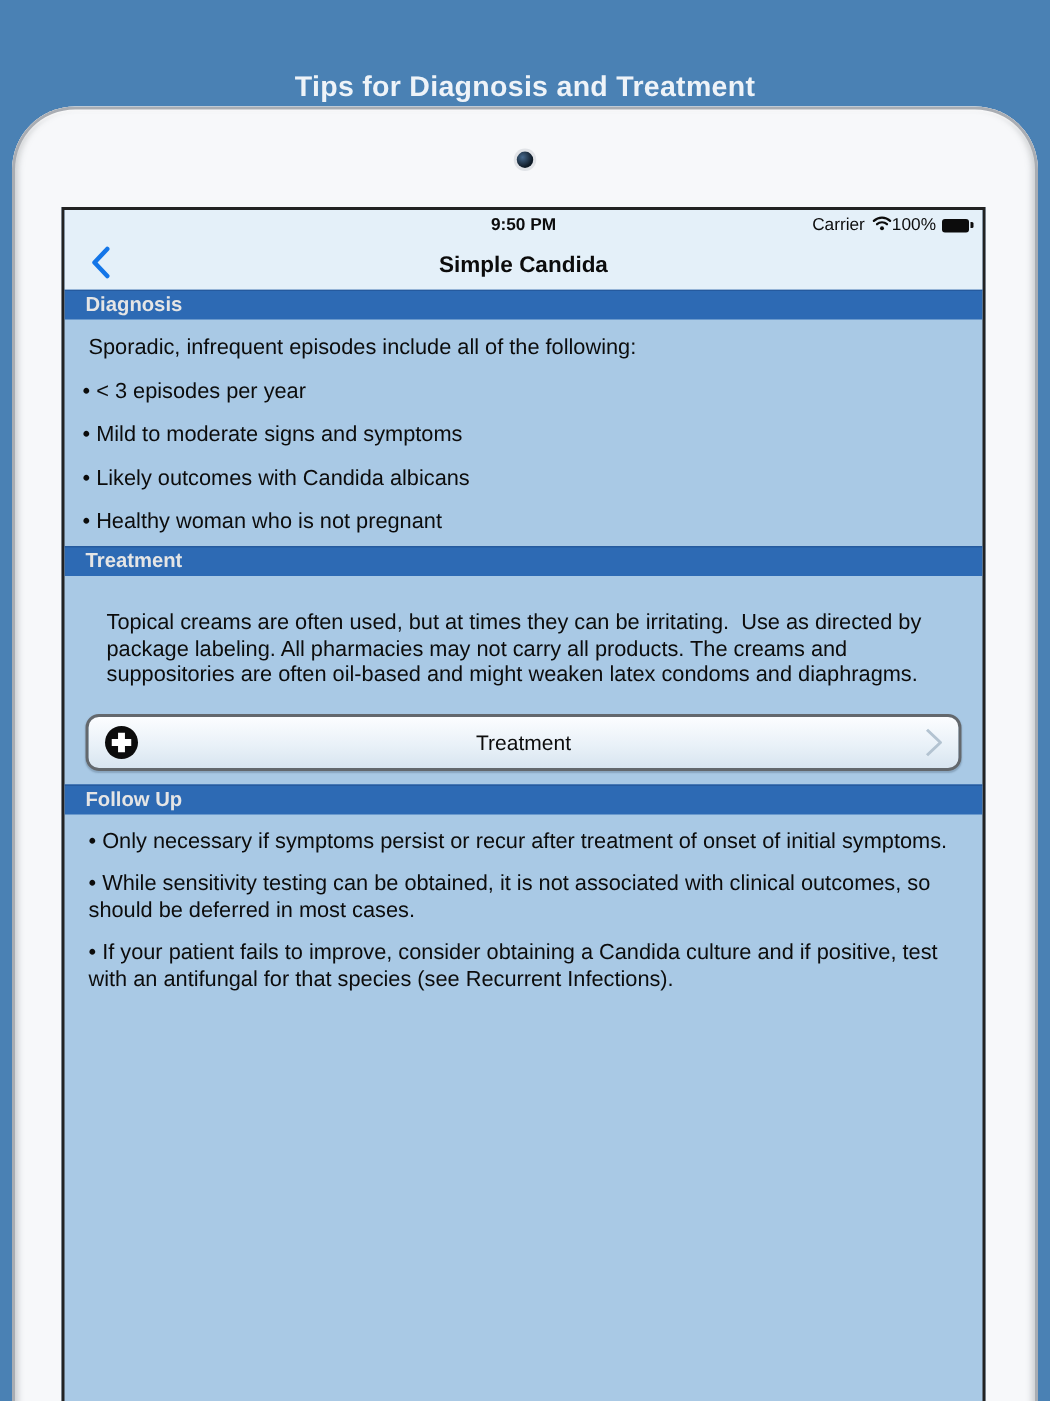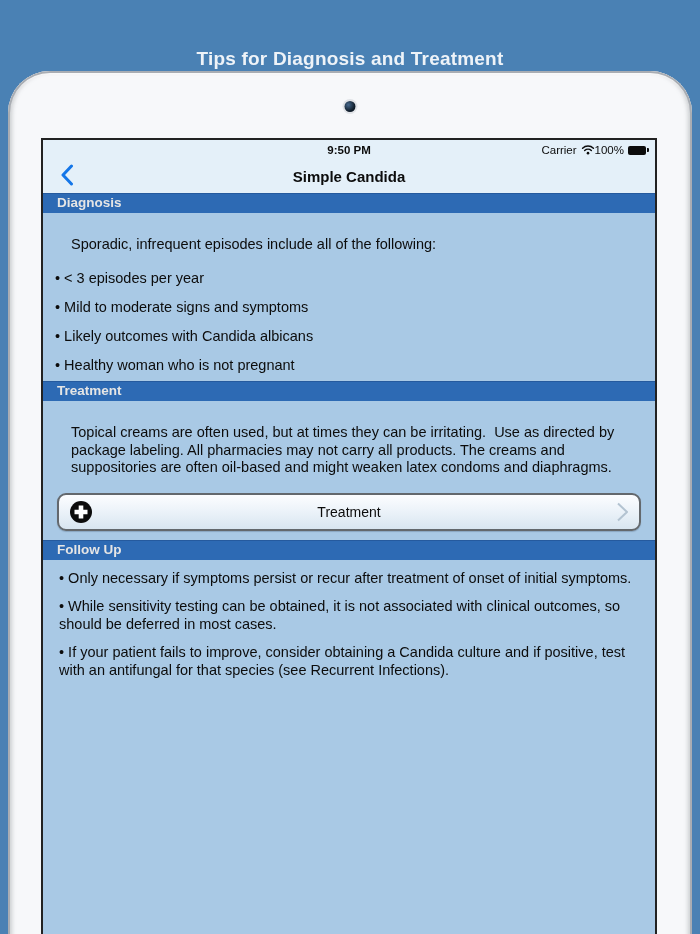--- a/index.html
+++ b/index.html
@@ -77,21 +77,21 @@
     color:#e5e5e5; font-size:13.5px; font-weight:700;
     padding:2px 14px 3px; line-height:14px;
   }
 
   
   .content { color:#0c0c0c; font-size:14.5px; line-height:18px; }
   .content.diagnosis { padding:6px 12px 7px; }
   .content.treatment { padding:7px 12px 9px; }
   .content.followup  { padding:4px 12px 10px; }
 
-  .intro { margin:16px; }
+  .intro { margin:4px; }
   ul.bullets { list-style:none; margin:0; padding:0; }
   ul.bullets li { margin-top:11px; }
   ul.bullets li::before { content:"\2022  "; }
   .content.followup ul.bullets li { margin-top:10px; padding-left:4px; }
   .content.followup ul.bullets li:first-child { margin-top:5px; }
 
   .para { margin:16px; line-height:17.5px; white-space:pre-wrap; }
 
   
   .treat-button {

